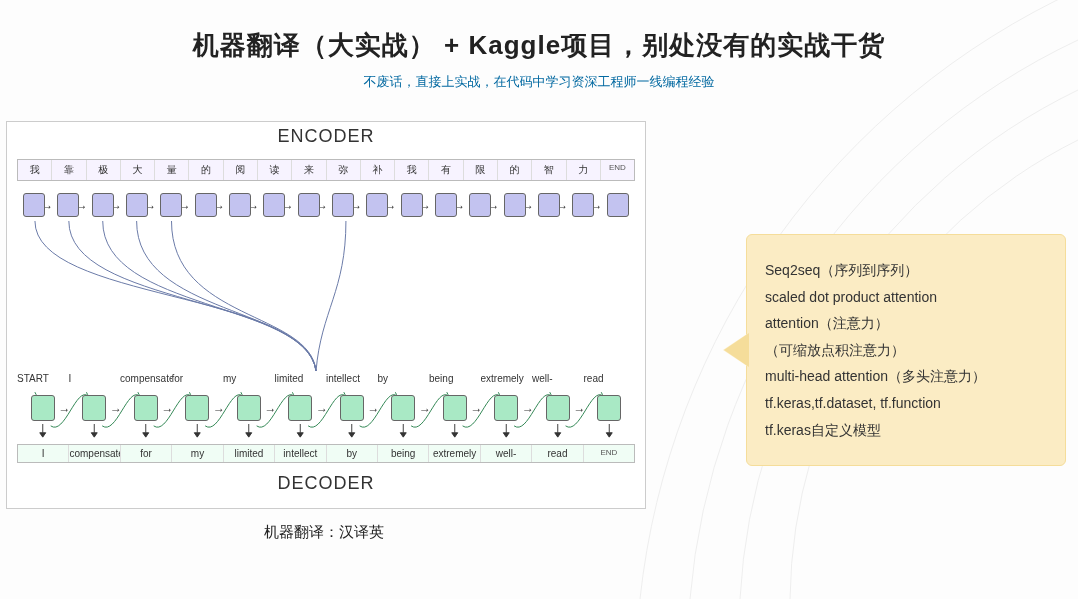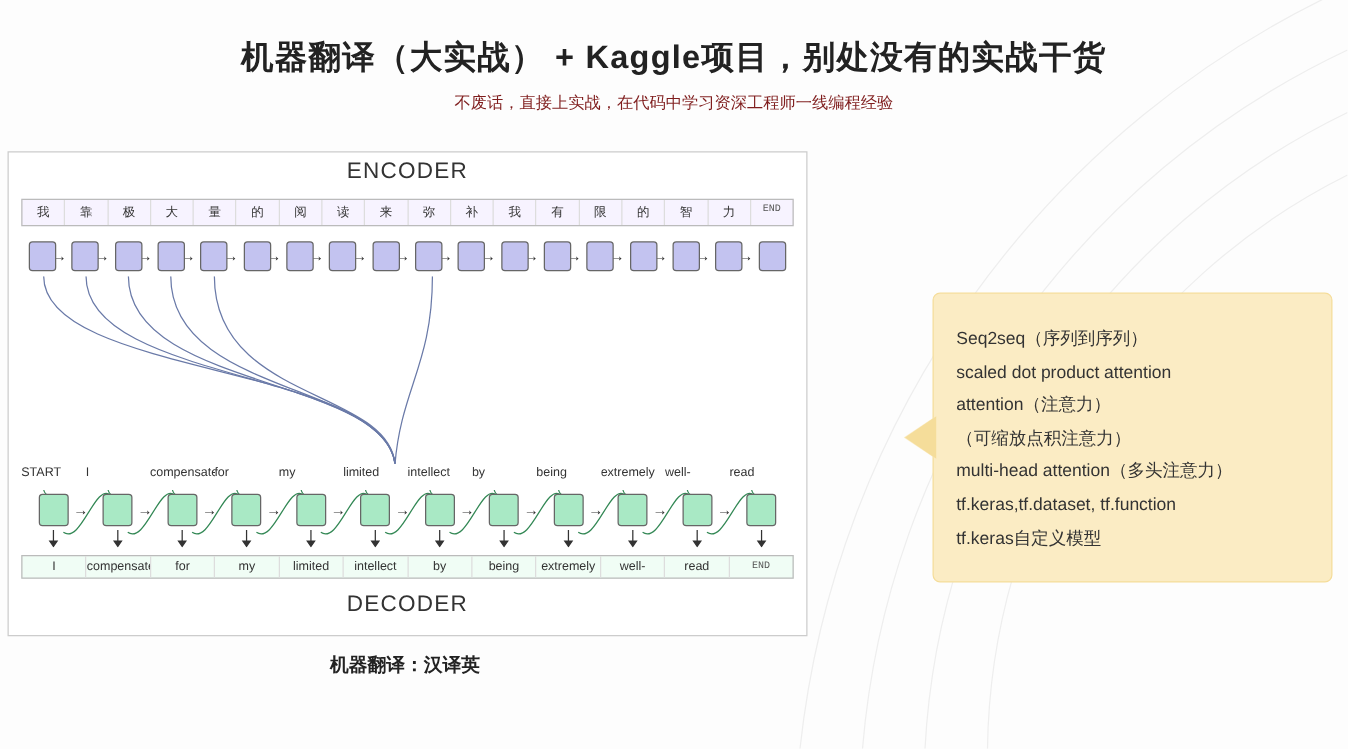--- a/index.html
+++ b/index.html
@@ -9,41 +9,41 @@
     width: 1078px;
     height: 599px;
     position: relative;
     overflow: hidden;
   }
   .bg-arcs {
     position: absolute; inset:0; z-index:0; pointer-events:none;
   }
   .header { text-align: center; padding-top: 28px; position: relative; z-index:1;}
   .title { font-size: 26px; font-weight: 800; color:#222; letter-spacing:1px;}
-  .subtitle { font-size: 13px; color:#7f1d1d; margin-top:10px; }
+  .subtitle { font-size: 13px; color:#0369a1; margin-top:10px; }
 
   .content { position: relative; z-index:1; display:flex; margin-top:30px; padding:0 4px;}
   .diagram-wrap { width: 670px; }
   .diagram {
     background:#fff; border:1px solid #ccc; width:640px; margin-left:2px;
     padding:4px 10px 14px 10px; position:relative;
   }
   .sec-label { text-align:center; font-size:18px; font-family: Arial,sans-serif; letter-spacing:1px; color:#333;}
   .enc-label{ margin-bottom:12px;}
   .dec-label{ margin-top:10px;}
 
   .token-strip {
     display:flex; width:100%; border:1px solid #bbb;
     font-size:10px; color:#333;
   }
   .token-strip span{
     flex:1; text-align:center; padding:3px 0; border-right:1px solid #ddd;
     white-space:nowrap; overflow:hidden;
   }
-  .token-strip span:last-child{border-right:none;font-family:Liberation Mono, monospace;}
+  .token-strip span:last-child{border-right:none;}
   .enc-strip{ background:#f7f3ff;}
   .out-strip{ background:#f0fdf5; margin-top:6px;}
   .end-cell{ font-size:8px; color:#555;}
 
   .box-row { display:flex; width:100%; margin-top:8px; position:relative;}
   .unit { flex:1; display:flex; align-items:center; justify-content:center; position:relative; height:32px;}
   .box {
     width:22px; height:24px; border:1px solid #666; border-radius:3px; position:relative; z-index:2;
   }
   .enc .box{ background:#c3c3f0;}
@@ -56,21 +56,21 @@
 
   .middle-gap{ height:150px; position:relative; }
   .attn-svg{ position:absolute; inset:0; width:100%; height:100%;}
 
   .dec-area{ position:relative; padding-top:2px;}
   .dec-in-labels{ display:flex; width:100%; font-size:10px; color:#333; margin-bottom:2px;}
   .dec-in-labels span{flex:1; text-align:left; white-space:nowrap; overflow:hidden;}
 
   .dec-svg-layer{ position:absolute; inset:0; pointer-events:none;}
 
-  .caption { text-align:center; font-size:15px; font-weight:700; color:#222; margin-top:14px; width:640px;}
+  .caption { text-align:center; font-size:15px; font-weight:400; color:#222; margin-top:14px; width:640px;}
 
   .sidebox {
     position:absolute; right:12px; top:234px; width:320px;
     background:#fbecc4; border:1px solid #f5dd9a; border-radius:6px;
     padding:22px 18px; font-size:14px; color:#333; line-height:1.9;
   }
   .side-arrow{
     position:absolute; left:-24px; top:50%; transform:translateY(-50%);
     width:0;height:0; border-top:16px solid transparent; border-bottom:16px solid transparent;
     border-right:24px solid #fbecc4;

